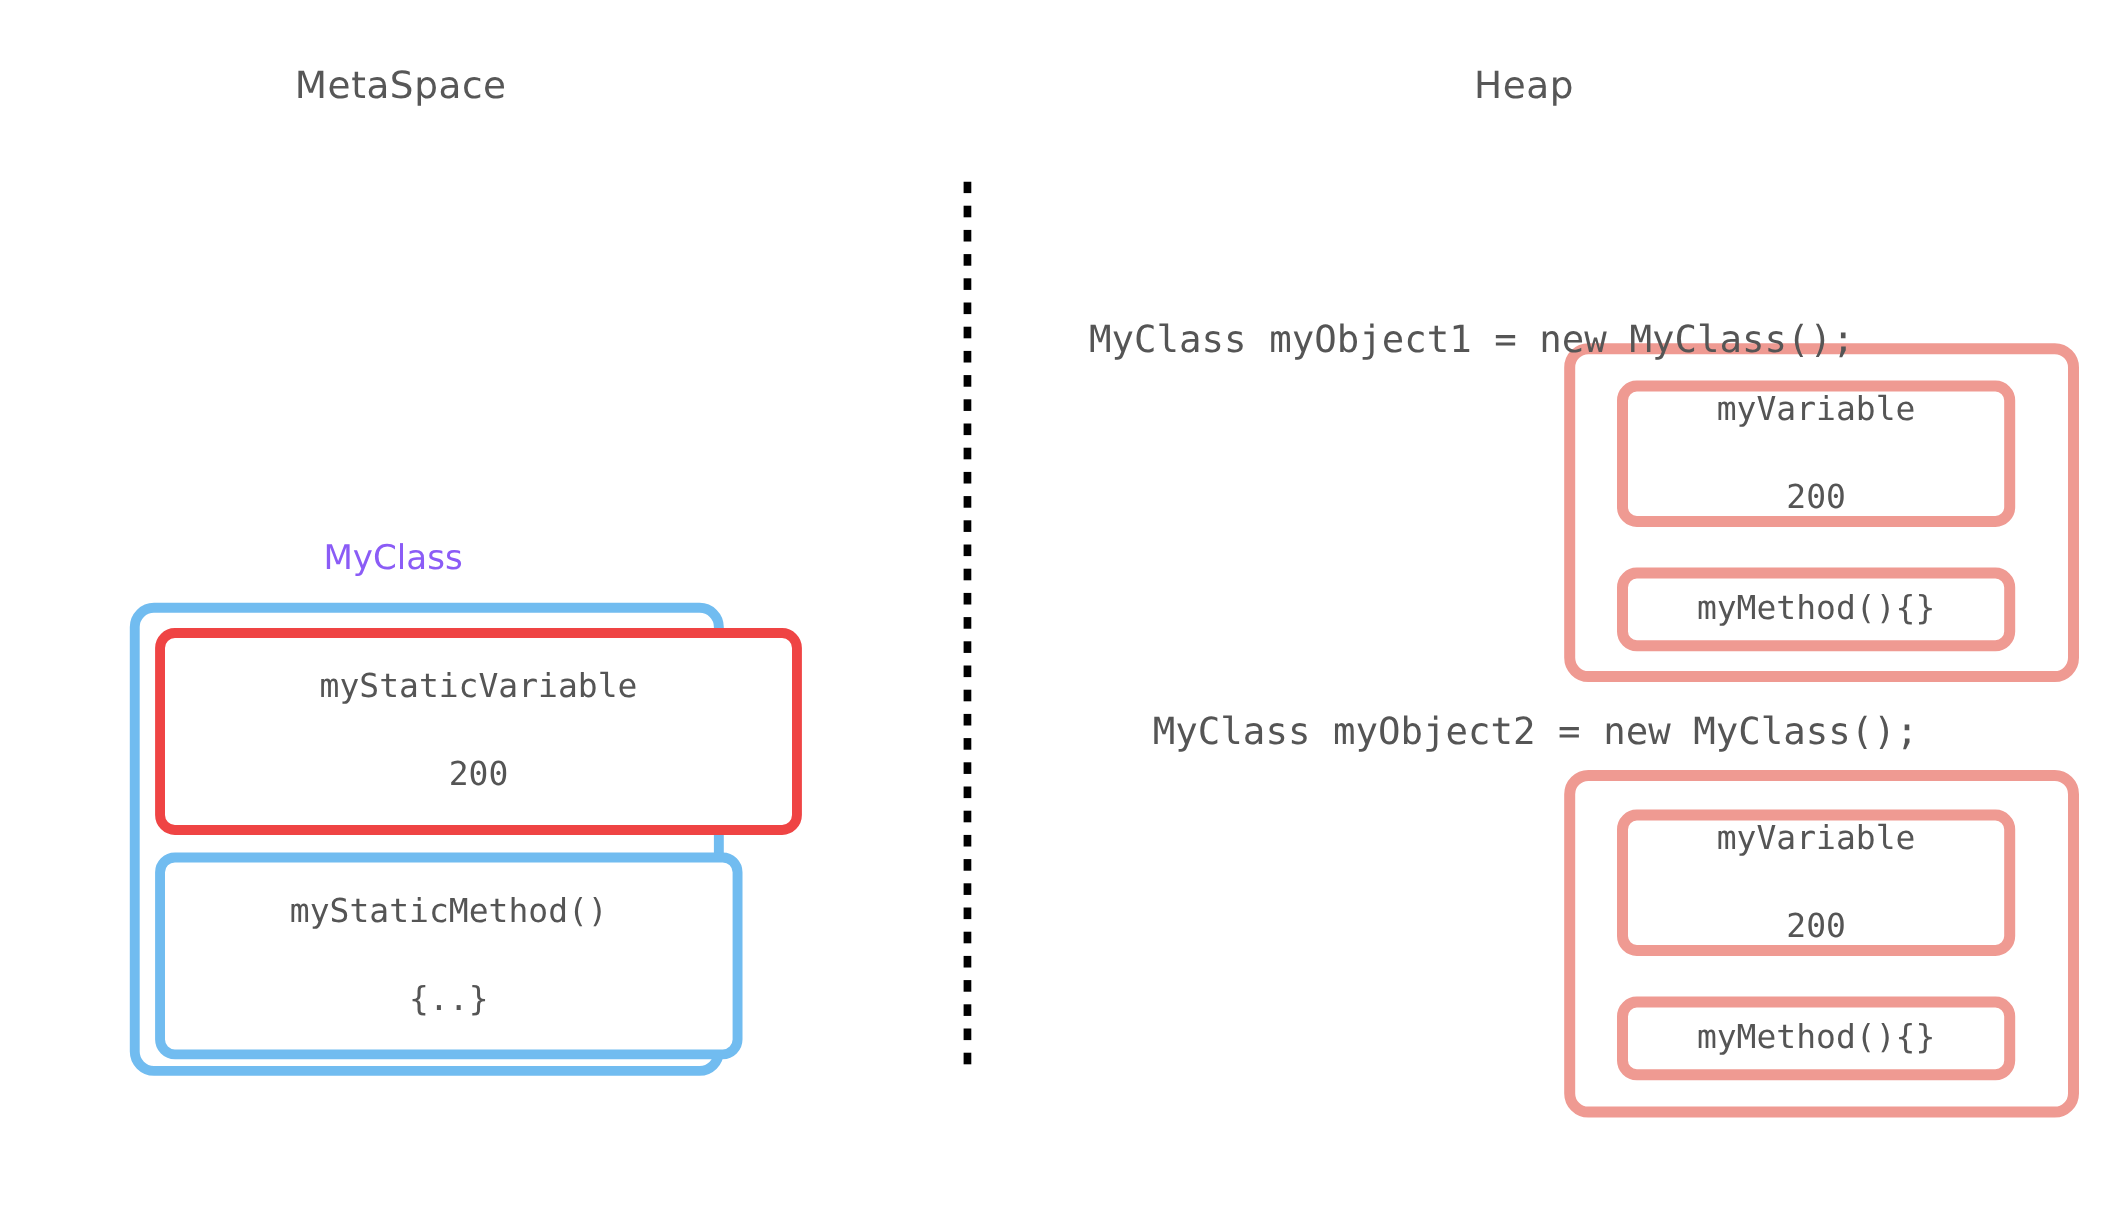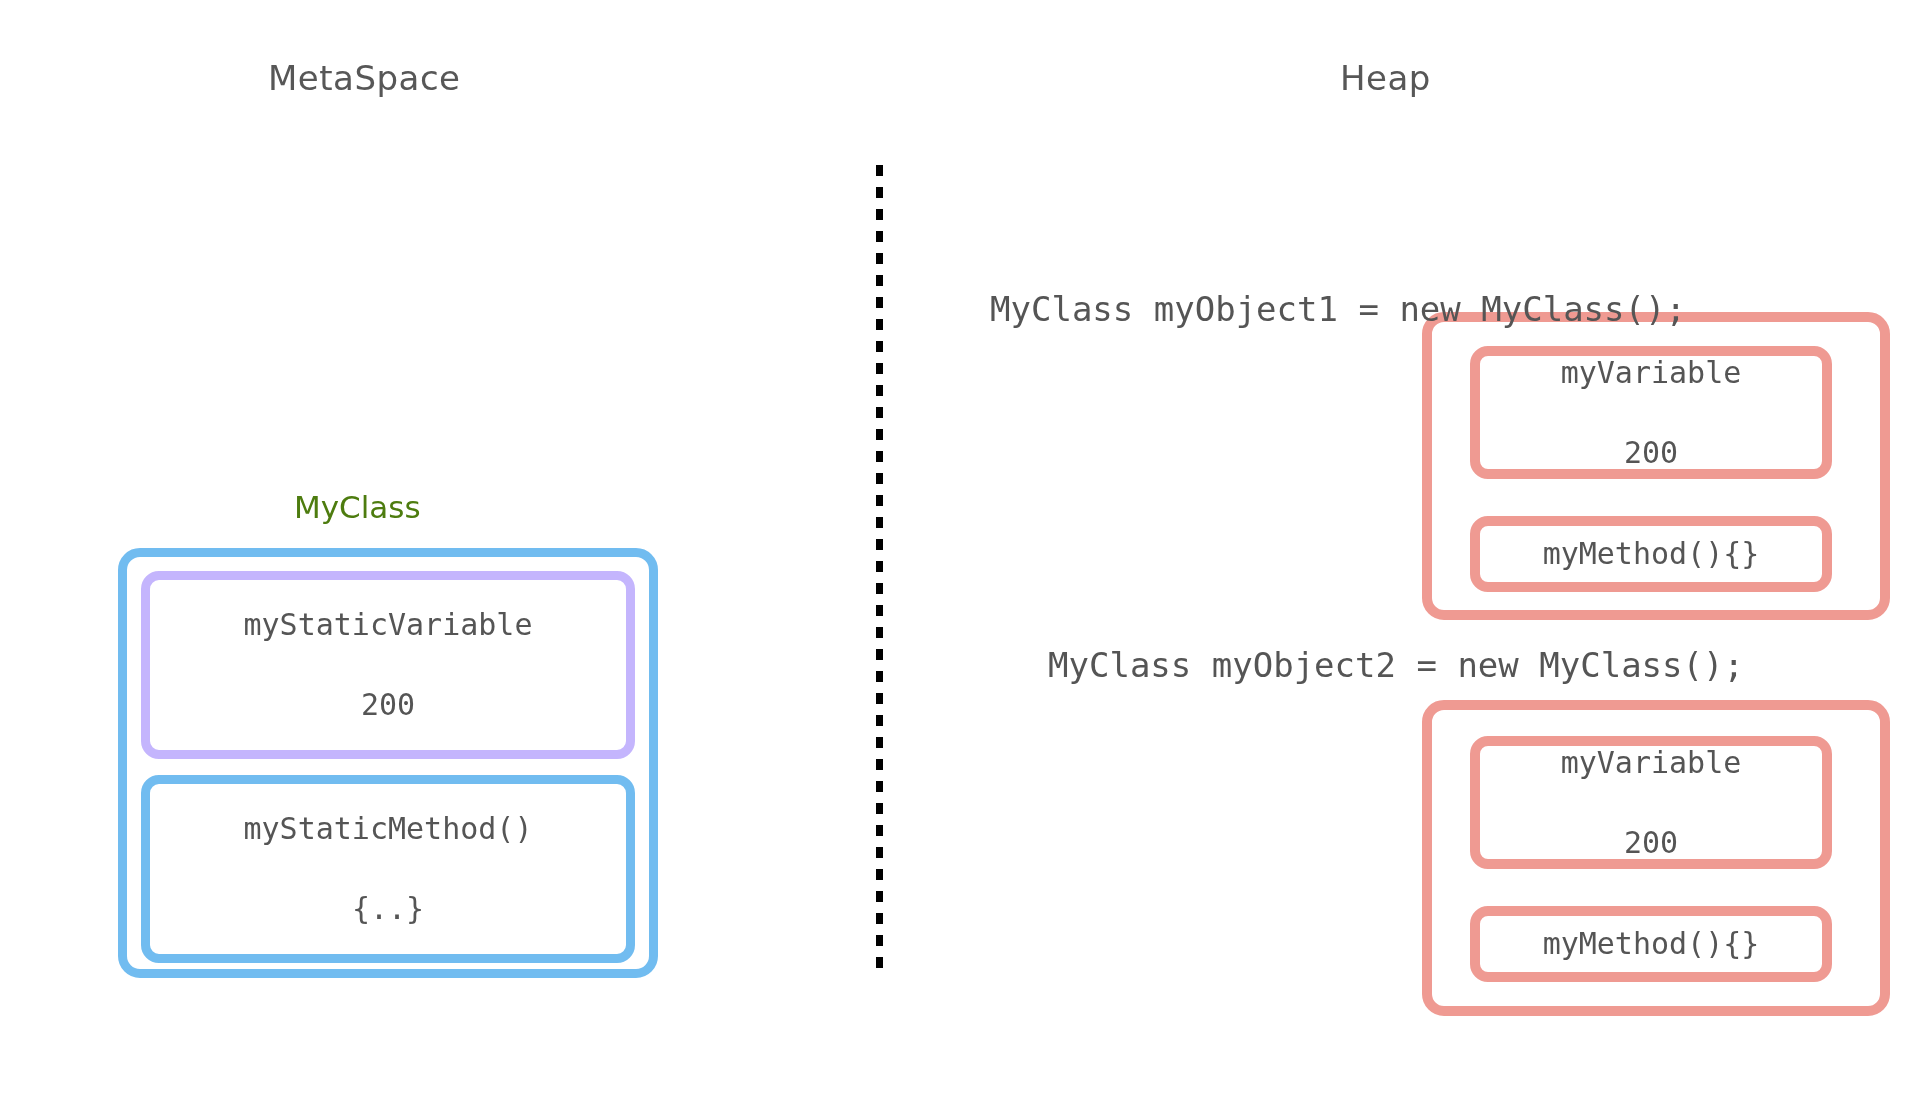--- a/index.html
+++ b/index.html
@@ -45,21 +45,21 @@
     background-size: 7px 22px;
   }
 
   
   #class-label {
     position: absolute;
     left: 294px;
     top: 489px;
     font-family: "DejaVu Sans", sans-serif;
     font-size: 31px;
-    color: #4d7c0f;
+    color: #8b5cf6;
     white-space: nowrap;
   }
 
   .outer-box {
     position: absolute;
     box-sizing: border-box;
     border-radius: 22px;
     background: #ffffff;
   }
   .inner-box {
@@ -81,26 +81,26 @@
     color: #555555;
     white-space: pre;
   }
 
   
   #metaspace-outer {
     left: 118px; top: 548px; width: 540px; height: 430px;
     border: 9px solid #71bcf0;
   }
   #metaspace-inner-1 {
-    left: 141px; top: 571px; width: 494px; height: 188px;
-    border: 9px solid #c4b5fd;
+    left: 141px; top: 571px; width: 588px; height: 188px;
+    border: 9px solid #ef4444;
     justify-content: center;
   }
   #metaspace-inner-2 {
-    left: 141px; top: 775px; width: 494px; height: 188px;
+    left: 141px; top: 775px; width: 534px; height: 188px;
     border: 9px solid #71bcf0;
     text-align: center;
   }
 
   
   .code-line {
     position: absolute;
     font-family: "DejaVu Sans Mono", monospace;
     font-size: 34px;
     color: #555555;

